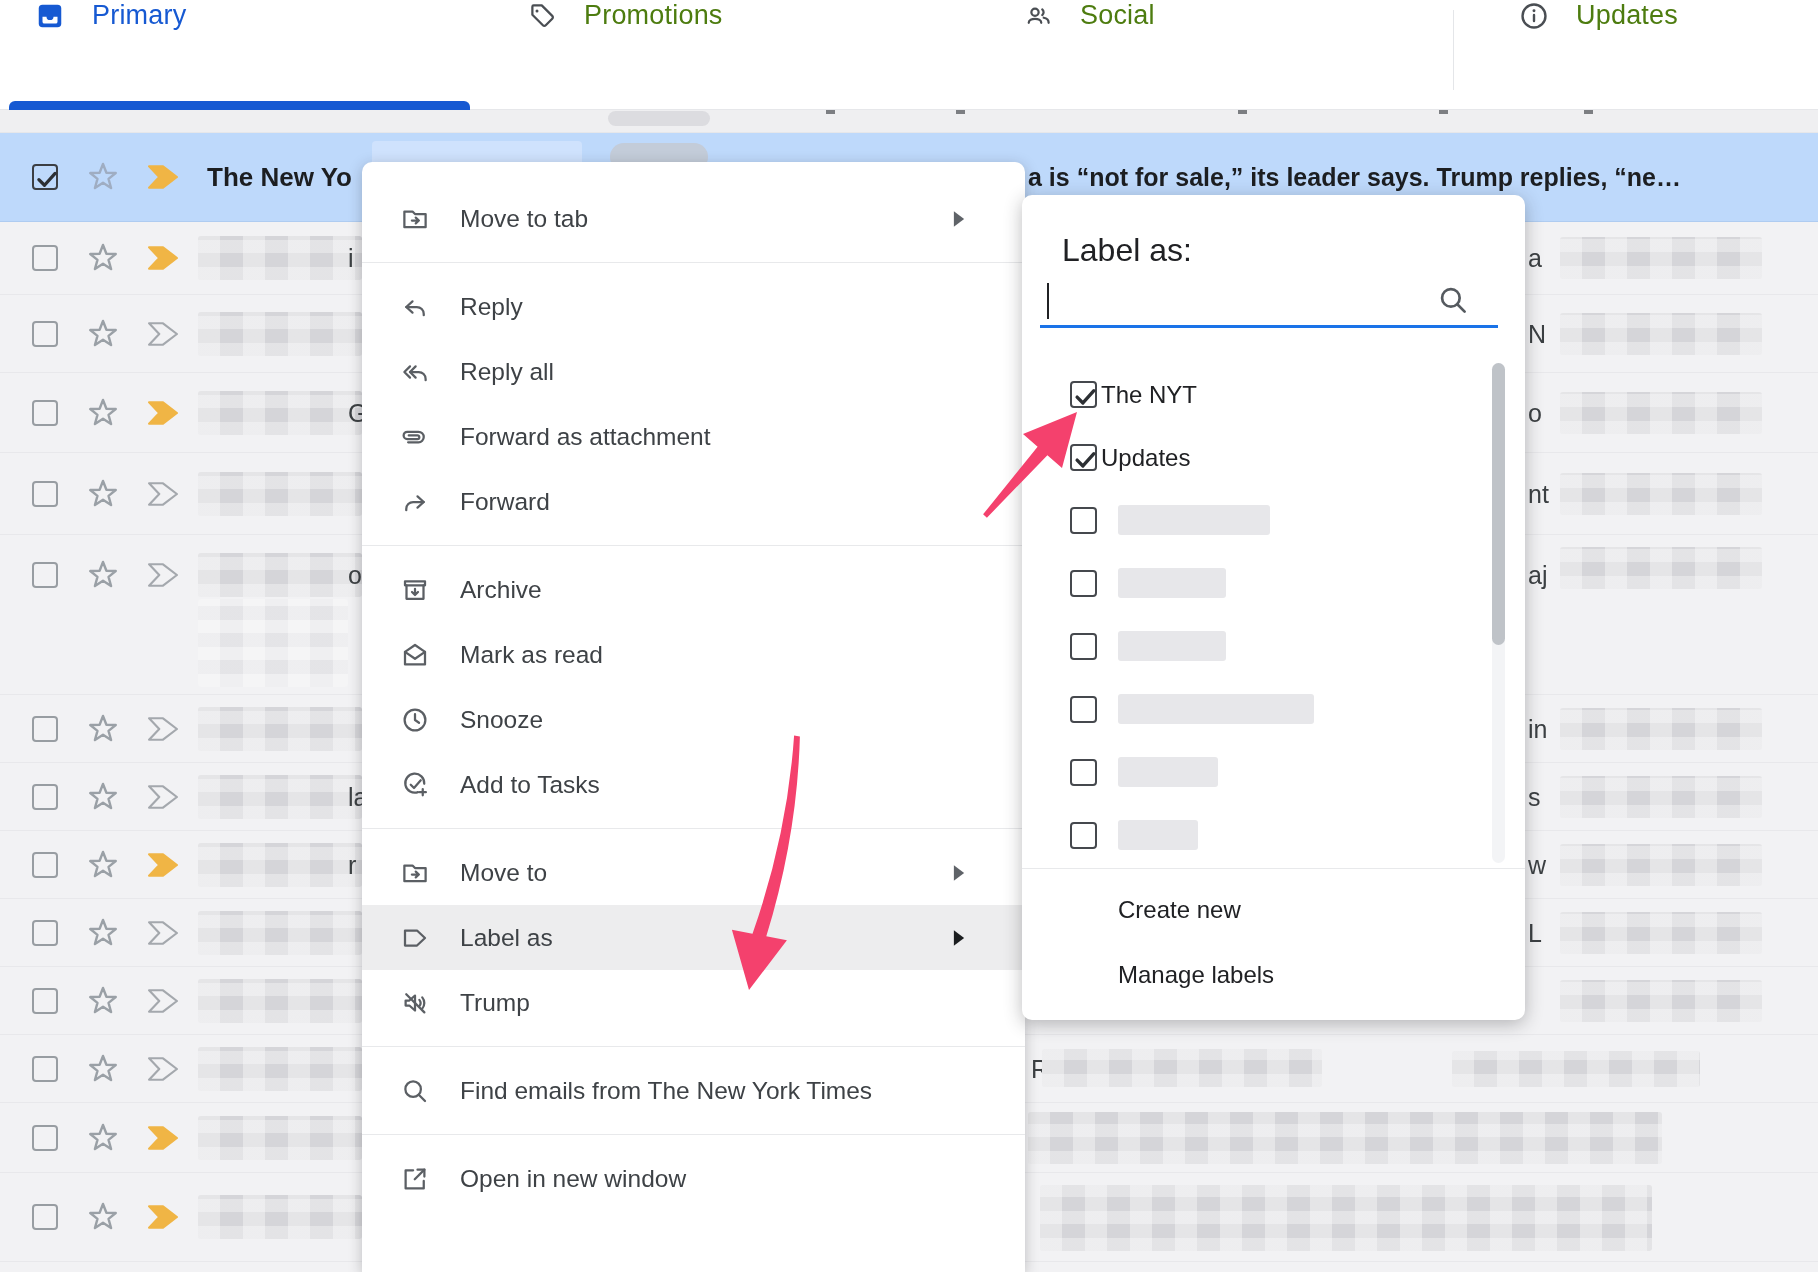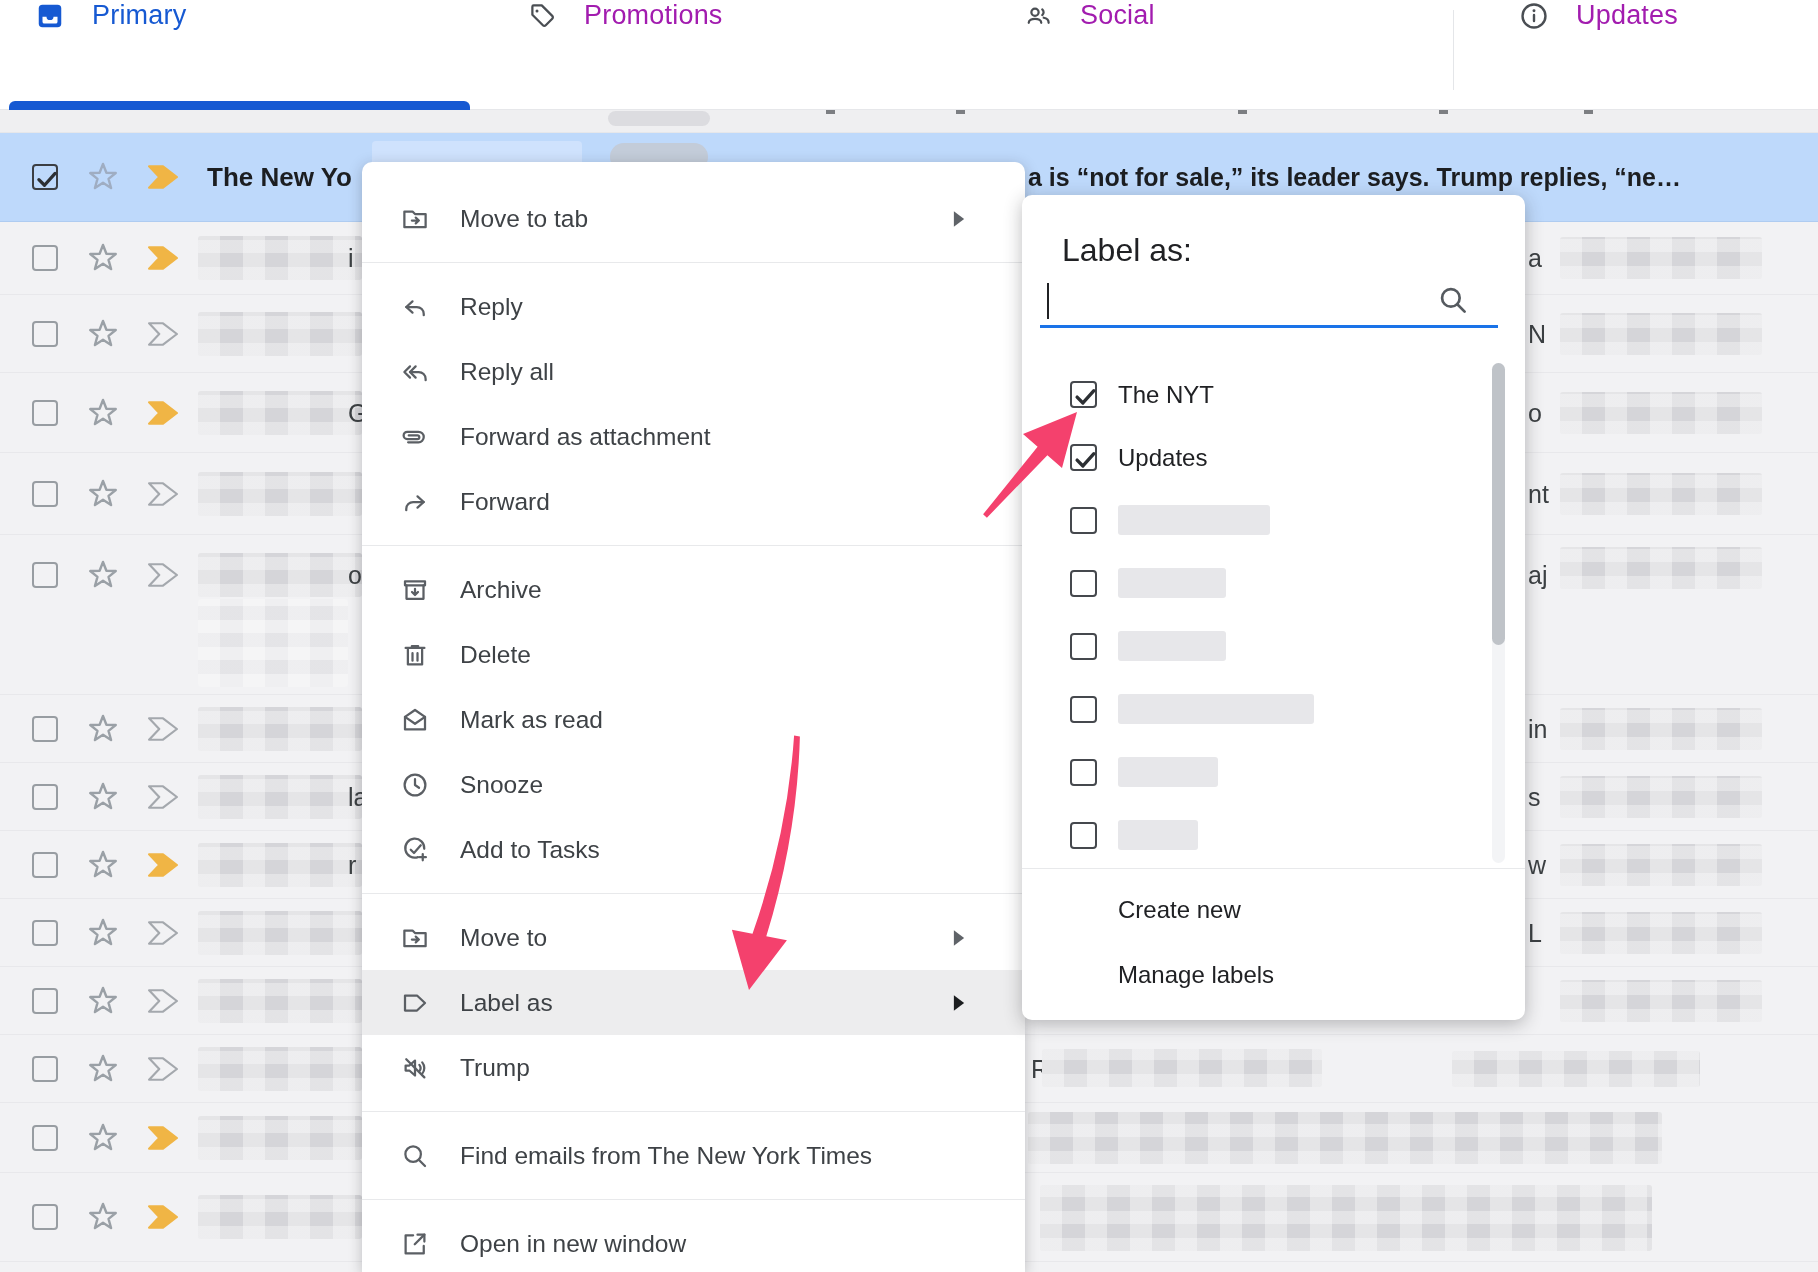--- a/index.html
+++ b/index.html
@@ -9,21 +9,21 @@
   }
   *{box-sizing:border-box}
   html,body{margin:0;padding:0;background:#fff}
   body{font-family:"Liberation Sans","DejaVu Sans",sans-serif;}
   .screen{position:relative;width:1818px;height:1272px;overflow:hidden;background:#fff}
 
   
   .tabbar{position:absolute;left:0;top:0;width:1818px;height:110px;background:#fff;border-bottom:1px solid #e6e7ea}
   .tab{position:absolute;top:0;height:100px;display:flex;gap:26px;cursor:pointer}
   .tab .t-icon{width:32px;height:32px;color:#4a4e53;display:flex;align-items:center;justify-content:center}
-  .tab .t-label{font-size:27px;font-weight:500;color:#a21caf;letter-spacing:.2px}
+  .tab .t-label{font-size:27px;font-weight:500;color:#4d7c0f;letter-spacing:.2px}
   .tab.active .t-label{color:var(--accent-blue)}
   .tab.active .t-icon{color:var(--accent-blue)}
   .tab-0{left:34px}.tab-1{left:526px}.tab-2{left:1022px}.tab-3{left:1518px}
   .tab-indicator{position:absolute;left:9px;top:101px;width:461px;height:9px;background:var(--accent-blue);border-radius:6px 6px 0 0}
   .tab-vline{position:absolute;left:1453px;top:10px;width:1px;height:80px;background:#e4e6e9}
 
   
   .partialrow{position:absolute;left:0;top:110px;width:1818px;height:23px;background:#efeff1;border-bottom:1px solid #e6e7ea}
   .p-chip{position:absolute;left:608px;top:1px;width:102px;height:15px;border-radius:8px;background:#dcdce0}
   .p-dash{position:absolute;top:0;width:9px;height:4px;background:#55585c;opacity:.75}
@@ -81,21 +81,21 @@
   .labelmenu{position:absolute;left:1022px;top:195px;width:503px;height:825px;background:#fff;border-radius:10px;
              box-shadow:0 4px 18px rgba(32,33,36,.3);z-index:50}
   .lm-title{position:absolute;left:40px;top:37px;font-size:32px;color:var(--ink)}
   .lm-search{position:absolute;left:18px;top:72px;width:458px;height:61px;border-bottom:3px solid var(--underline-blue);cursor:text}
   .lm-caret{position:absolute;left:7px;top:16px;width:2px;height:36px;background:#202124}
   .lm-mag{position:absolute;right:28px;top:16px;width:34px;height:34px;color:#555a5f}
   .lm-list{position:absolute;left:0;top:168px;width:100%;}
   .li{position:relative;height:63px;display:flex;align-items:center;cursor:pointer}
   .li .cbx{position:absolute;left:48px;width:27px;height:27px;border:2.5px solid #45484d;border-radius:4px;color:#2c2f33}
   .li .cbx svg{position:absolute;left:-2px;top:-2px}
-  .li .li-label{position:absolute;left:96px;font-size:24px;color:var(--ink);white-space:nowrap}
+  .li .li-label{position:absolute;left:79px;font-size:24px;color:var(--ink);white-space:nowrap}
   .li .li-blur{position:absolute;left:96px;top:16px;height:30px;border-radius:3px;background:#e7e7ea}
   .lm-scroll{position:absolute;left:470px;top:168px;width:13px;height:500px;background:#f3f4f6;border-radius:7px}
   .lm-thumb{position:absolute;left:0;top:0;width:13px;height:282px;background:#bfc3c8;border-radius:7px;cursor:grab}
   .lm-div{position:absolute;left:0;top:673px;width:100%;height:1px;background:#e8e9eb}
   .lm-action{position:absolute;left:96px;font-size:24px;color:var(--ink);cursor:pointer;white-space:nowrap}
   .lm-a0{top:701px}.lm-a1{top:766px}
 
   
   .arrows{position:absolute;left:0;top:0;width:1818px;height:1272px;z-index:60;pointer-events:none}
 
@@ -400,31 +400,20 @@
             <path d="M4 5 h16 v3.2 h-16 Z" fill="none" stroke="currentColor" stroke-width="1.8" stroke-linecap="round" stroke-linejoin="round"></path>
             <path d="M5.2 8.2 V19 h13.6 V8.2" fill="none" stroke="currentColor" stroke-width="1.8" stroke-linecap="round" stroke-linejoin="round"></path>
             <path d="M12 11 v5 M9.6 13.6 L12 16 l2.4 -2.4" fill="none" stroke="currentColor" stroke-width="1.8" stroke-linecap="round" stroke-linejoin="round"></path>
           </svg>
         </span>
       <span class="mi-label">Archive</span>
       </div>
       <div class="mi">
         <span class="mi-icon">
           <svg width="30" height="30" viewBox="0 0 24 24">
-            <path d="M6.3 7.5 V19.5 h11.4 V7.5" fill="none" stroke="currentColor" stroke-width="1.8" stroke-linecap="round" stroke-linejoin="round"></path>
-            <path d="M4.5 6.3 h15" fill="none" stroke="currentColor" stroke-width="1.8" stroke-linecap="round" stroke-linejoin="round"></path>
-            <path d="M9.5 6.3 V4.8 h5 v1.5" fill="none" stroke="currentColor" stroke-width="1.8" stroke-linecap="round" stroke-linejoin="round"></path>
-            <path d="M10 10.5 v6 M14 10.5 v6" fill="none" stroke="currentColor" stroke-width="1.8" stroke-linecap="round" stroke-linejoin="round"></path>
-          </svg>
-        </span>
-      <span class="mi-label">Delete</span>
-      </div>
-      <div class="mi">
-        <span class="mi-icon">
-          <svg width="30" height="30" viewBox="0 0 24 24">
             <path d="M4 9.5 L12 4 L20 9.5 V19.5 H4 Z" fill="none" stroke="currentColor" stroke-width="1.8" stroke-linecap="round" stroke-linejoin="round"></path>
             <path d="M4 9.5 L12 15 L20 9.5" fill="none" stroke="currentColor" stroke-width="1.8" stroke-linecap="round" stroke-linejoin="round"></path>
           </svg>
         </span>
       <span class="mi-label">Mark as read</span>
       </div>
       <div class="mi">
         <span class="mi-icon">
           <svg width="30" height="30" viewBox="0 0 24 24">
             <circle cx="12" cy="12" r="8.3" fill="none" stroke="currentColor" stroke-width="1.8" stroke-linecap="round" stroke-linejoin="round"></circle>

